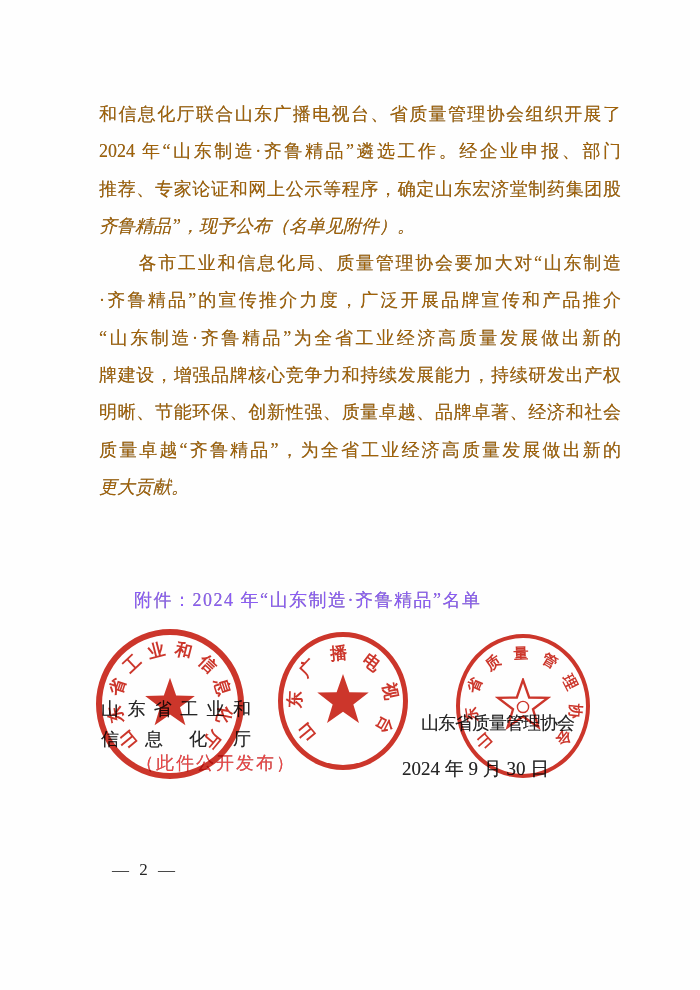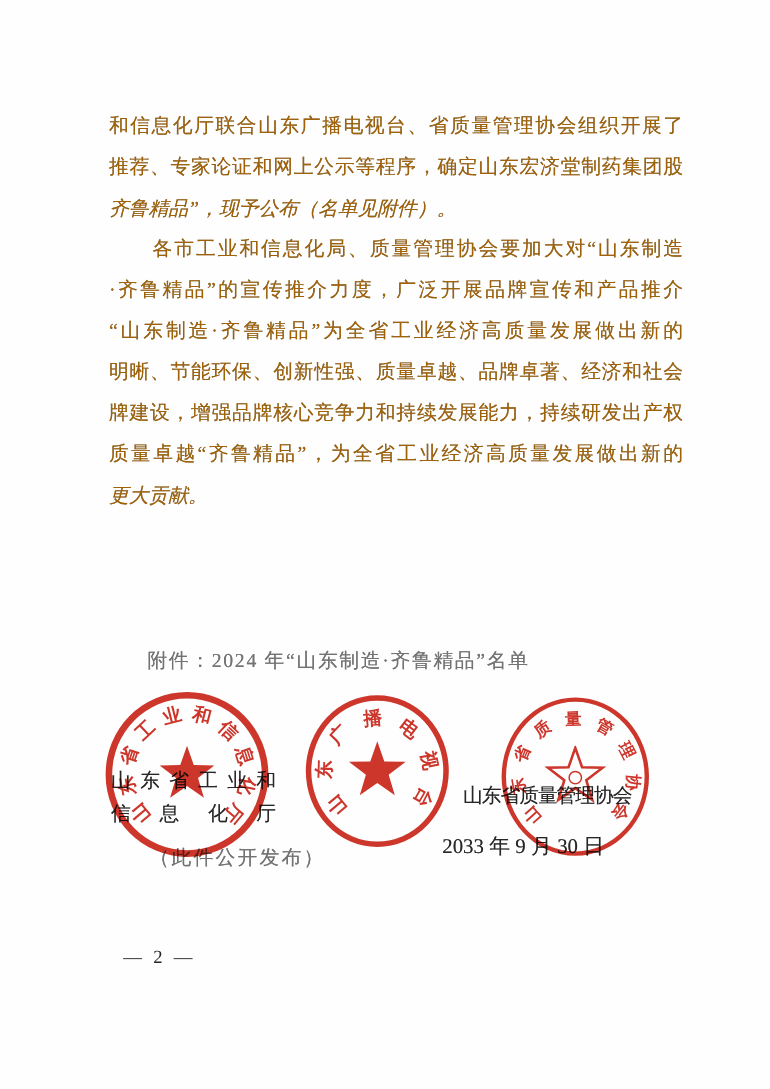--- a/index.html
+++ b/index.html
@@ -18,34 +18,34 @@
   }
   .body-line{
     height:37.3px;line-height:37.3px;font-size:18px;
     text-align:justify;text-align-last:justify;
     text-shadow:0 0 .6px rgba(48,48,48,.55);
     white-space:pre;
   }
   .body-line.para-end{text-align-last:left;font-style:italic;}
   .attachment{
     position:absolute;left:134px;top:588px;
-    font-size:18px;color:#737373;letter-spacing:1.5px;
+    font-size:18px;color:#8b5cf6;letter-spacing:1.5px;
     text-shadow:0 0 .6px rgba(48,48,48,.55);
     white-space:pre;
     text-align:center;
   }
   
   .sig{position:absolute;color:#262626;font-size:18px;text-shadow:0 0 .6px rgba(40,40,40,.5);white-space:pre;}
   .sig-spread{display:flex;justify-content:space-between;}
   .sig-dept1{left:101px;top:697px;width:150px;}
   .sig-dept2{left:101px;top:727px;width:150px;}
   .sig-broadcaster{left:277px;top:711px;letter-spacing:-.5px;}
   .sig-association{left:421px;top:711px;letter-spacing:-1px;}
   .doc-date{position:absolute;left:402px;top:756px;font-size:19px;color:#262626;white-space:pre;text-shadow:0 0 .6px rgba(40,40,40,.5);}
-  .release-note{position:absolute;left:136px;top:767px;font-size:18px;color:#737373;letter-spacing:2px;white-space:pre;text-shadow:0 0 .6px rgba(48,48,48,.55);}
+  .release-note{position:absolute;left:136px;top:751px;font-size:18px;color:#ef4444;letter-spacing:2px;white-space:pre;text-shadow:0 0 .6px rgba(48,48,48,.55);}
   .page-number{position:absolute;left:112px;top:860px;font-size:17px;color:#262626;letter-spacing:3px;white-space:pre;}
   
   .seal{
     position:absolute;box-sizing:border-box;border-radius:50%;
     border:5px solid var(--seal-red,#c9261a);
     mix-blend-mode:multiply;opacity:.93;
   }
   .seal-1{left:96px;top:629px;width:148px;height:150px;border-width:6px;}
   .seal-2{left:278px;top:632px;width:130px;height:138px;}
   .seal-3{left:456px;top:634px;width:134px;height:144px;border-width:4px;}
@@ -64,38 +64,39 @@
   .seal-2 .arc span{font-size:17px;}
   .seal-3 .arc span{font-size:15px;}
 </style>
 </head>
 <body>
 
 <div class="page">
 
   <div class="body-text">
     <div class="body-line">和信息化厅联合山东广播电视台、省质量管理协会组织开展了</div>
+    <div class="body-line">2024 年“山东制造·齐鲁精品”遴选工作。经企业申报、部门</div>
     <div class="body-line">推荐、专家论证和网上公示等程序，确定山东宏济堂制药集团股</div>
     <div class="body-line para-end">齐鲁精品”，现予公布（名单见附件）。</div>
     <div class="body-line">　　各市工业和信息化局、质量管理协会要加大对“山东制造</div>
     <div class="body-line">·齐鲁精品”的宣传推介力度，广泛开展品牌宣传和产品推介</div>
     <div class="body-line">“山东制造·齐鲁精品”为全省工业经济高质量发展做出新的</div>
+    <div class="body-line">牌建设，增强品牌核心竞争力和持续发展能力，持续研发出产权</div>
     <div class="body-line">明晰、节能环保、创新性强、质量卓越、品牌卓著、经济和社会</div>
-    <div class="body-line">牌建设，增强品牌核心竞争力和持续发展能力，持续研发出产权</div>
     <div class="body-line">质量卓越“齐鲁精品”，为全省工业经济高质量发展做出新的</div>
     <div class="body-line para-end">更大贡献。</div>
   </div>
 
   <div class="attachment">附件：2024 年“山东制造·齐鲁精品”名单</div>
 
   <div class="sig sig-spread sig-dept1"><span>山</span><span>东</span><span>省</span><span>工</span><span>业</span><span>和</span></div>
   <div class="sig sig-spread sig-dept2"><span>信</span><span>息</span><span>化</span><span>厅</span></div>
   <div class="sig sig-association">山东省质量管理协会</div>
 
-  <div class="doc-date">2033 年 9 月 30 日</div>
+  <div class="doc-date">2024 年 9 月 30 日</div>
   <div class="release-note">（此件公开发布）</div>
   <div class="page-number">— 2 —</div>
 
   <div class="seal seal-1">
     <svg class="star-svg" width="56" height="56" viewBox="-30 -30 60 60">
       <polygon points="0,-28 6.6,-9.1 26.6,-8.7 10.7,3.5 16.5,22.7 0,11.2 -16.5,22.7 -10.7,3.5 -26.6,-8.7 -6.6,-9.1" fill="#c9261a"></polygon>
     </svg>
     <div class="arc">
         <span style="transform: translate(-50%, -50%) translate(-42.1px, 35.4px) rotate(230deg);">山</span>
         <span style="transform: translate(-50%, -50%) translate(-54px, 10.6px) rotate(258.9deg);">东</span>

